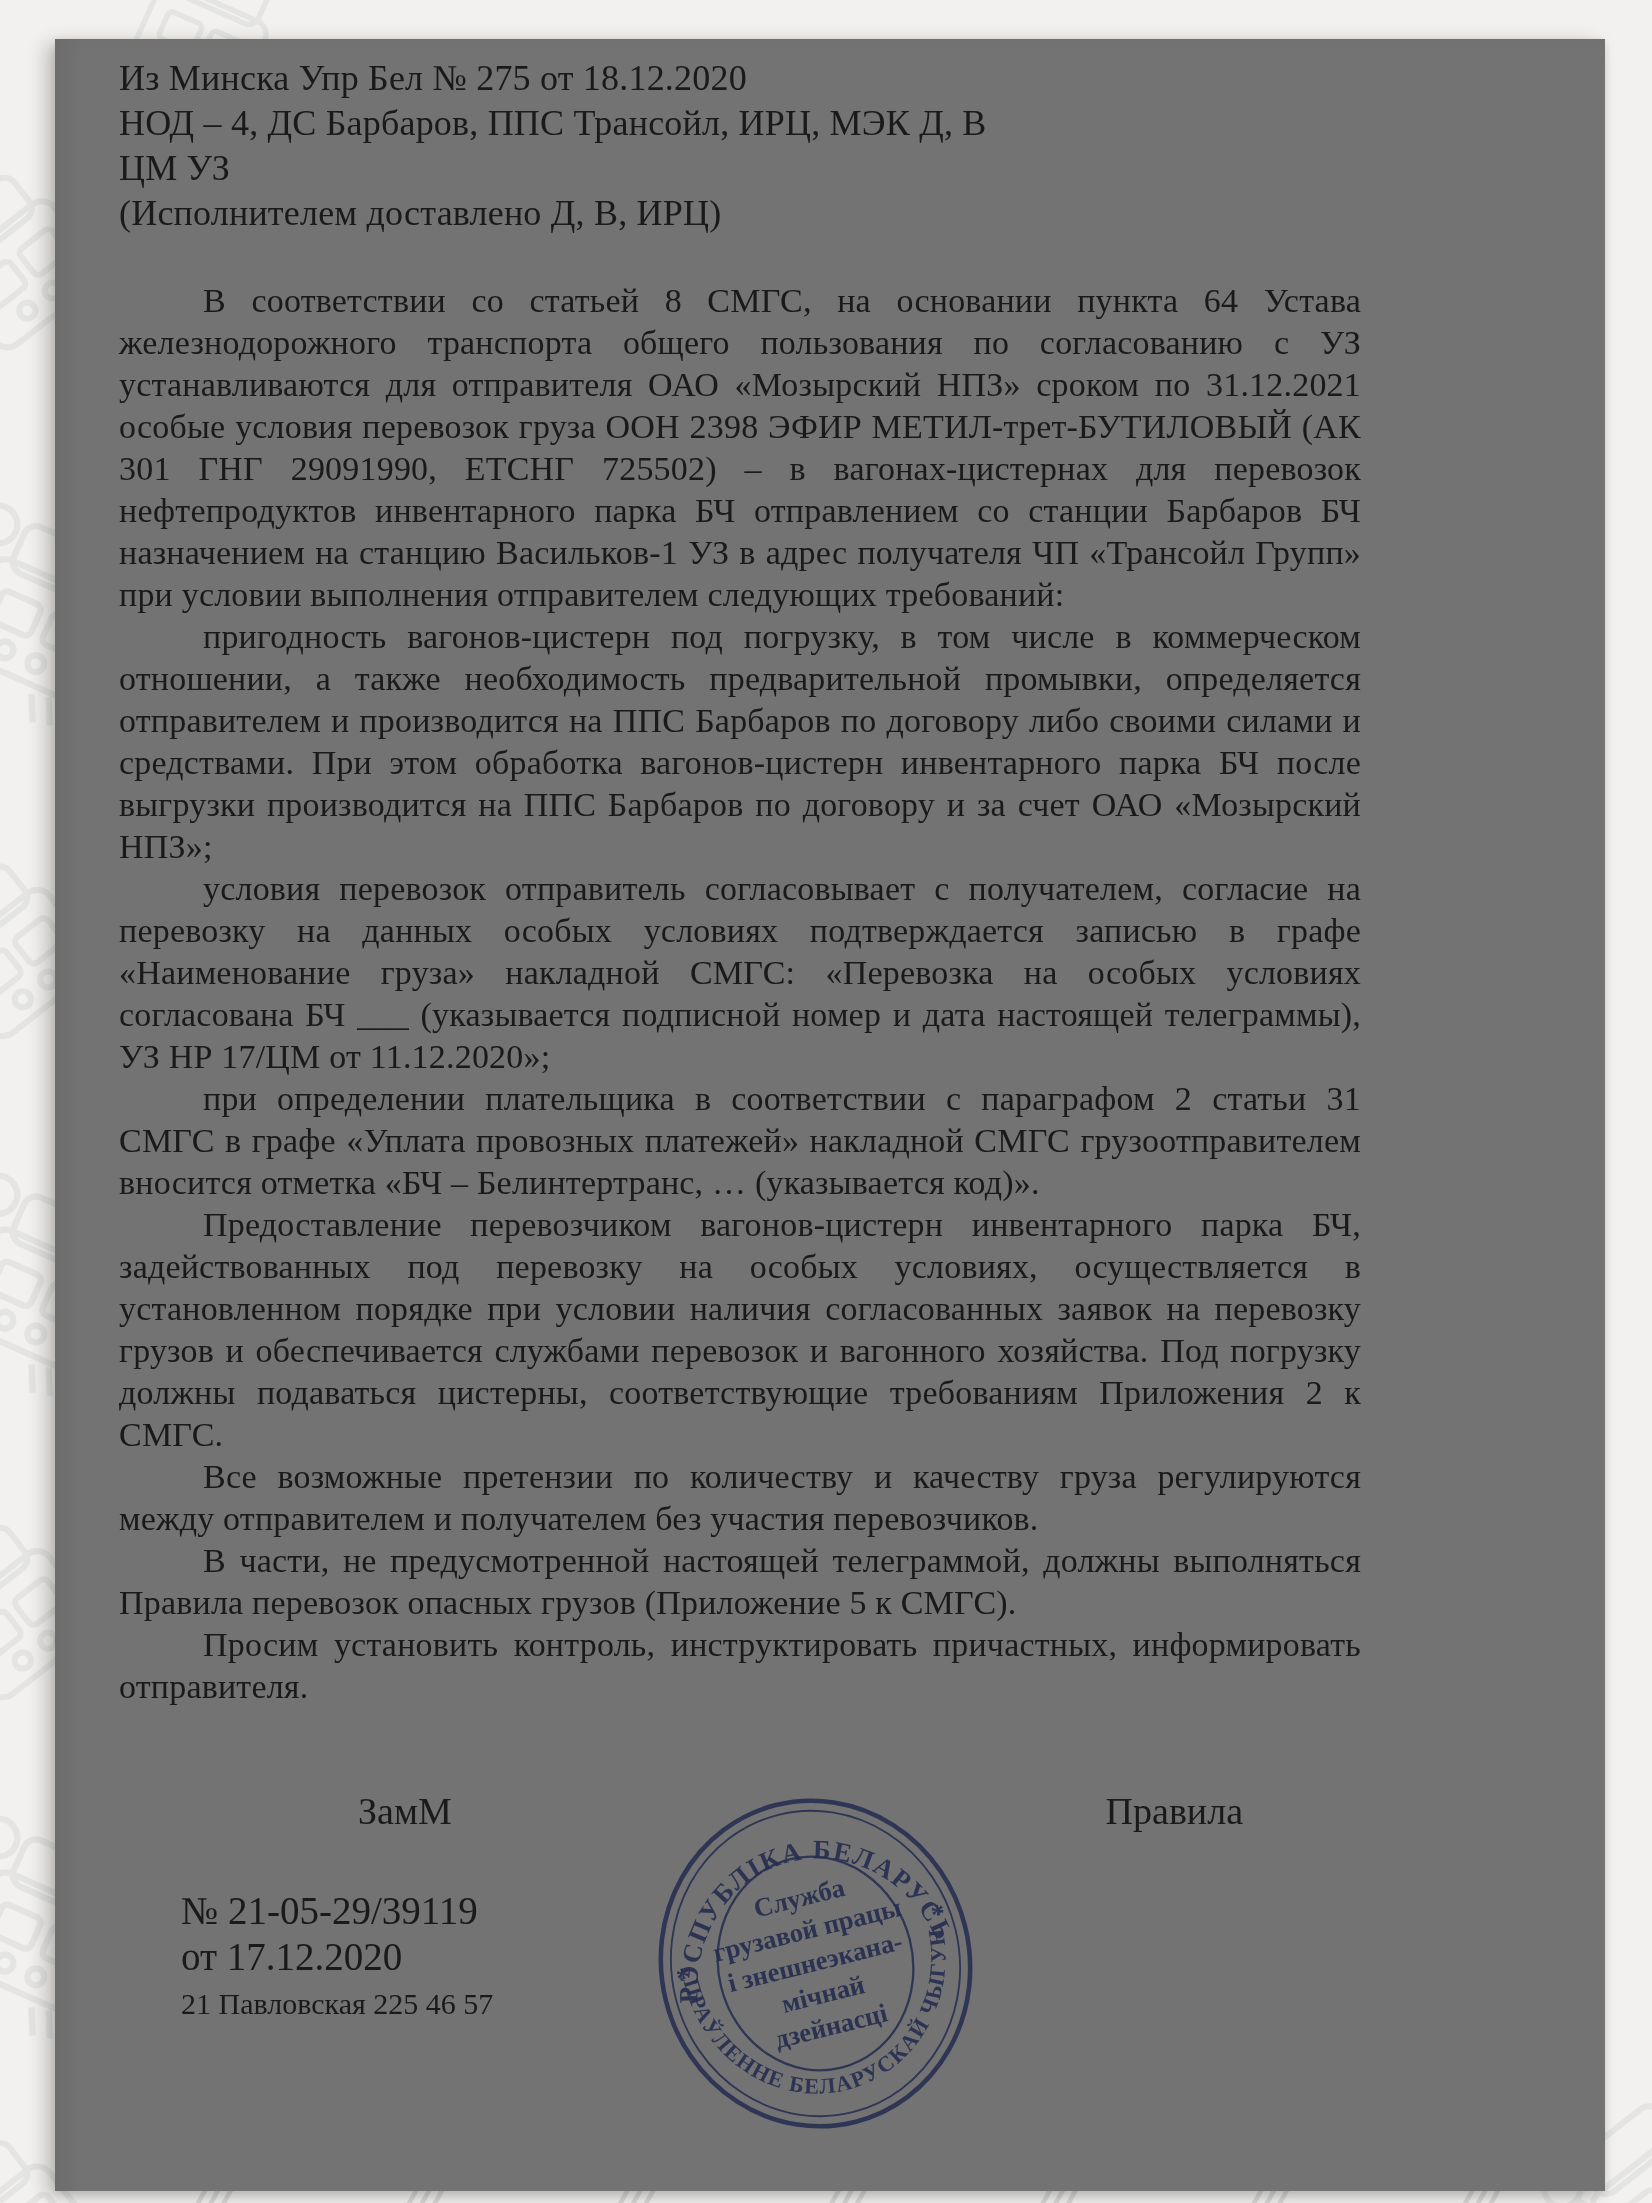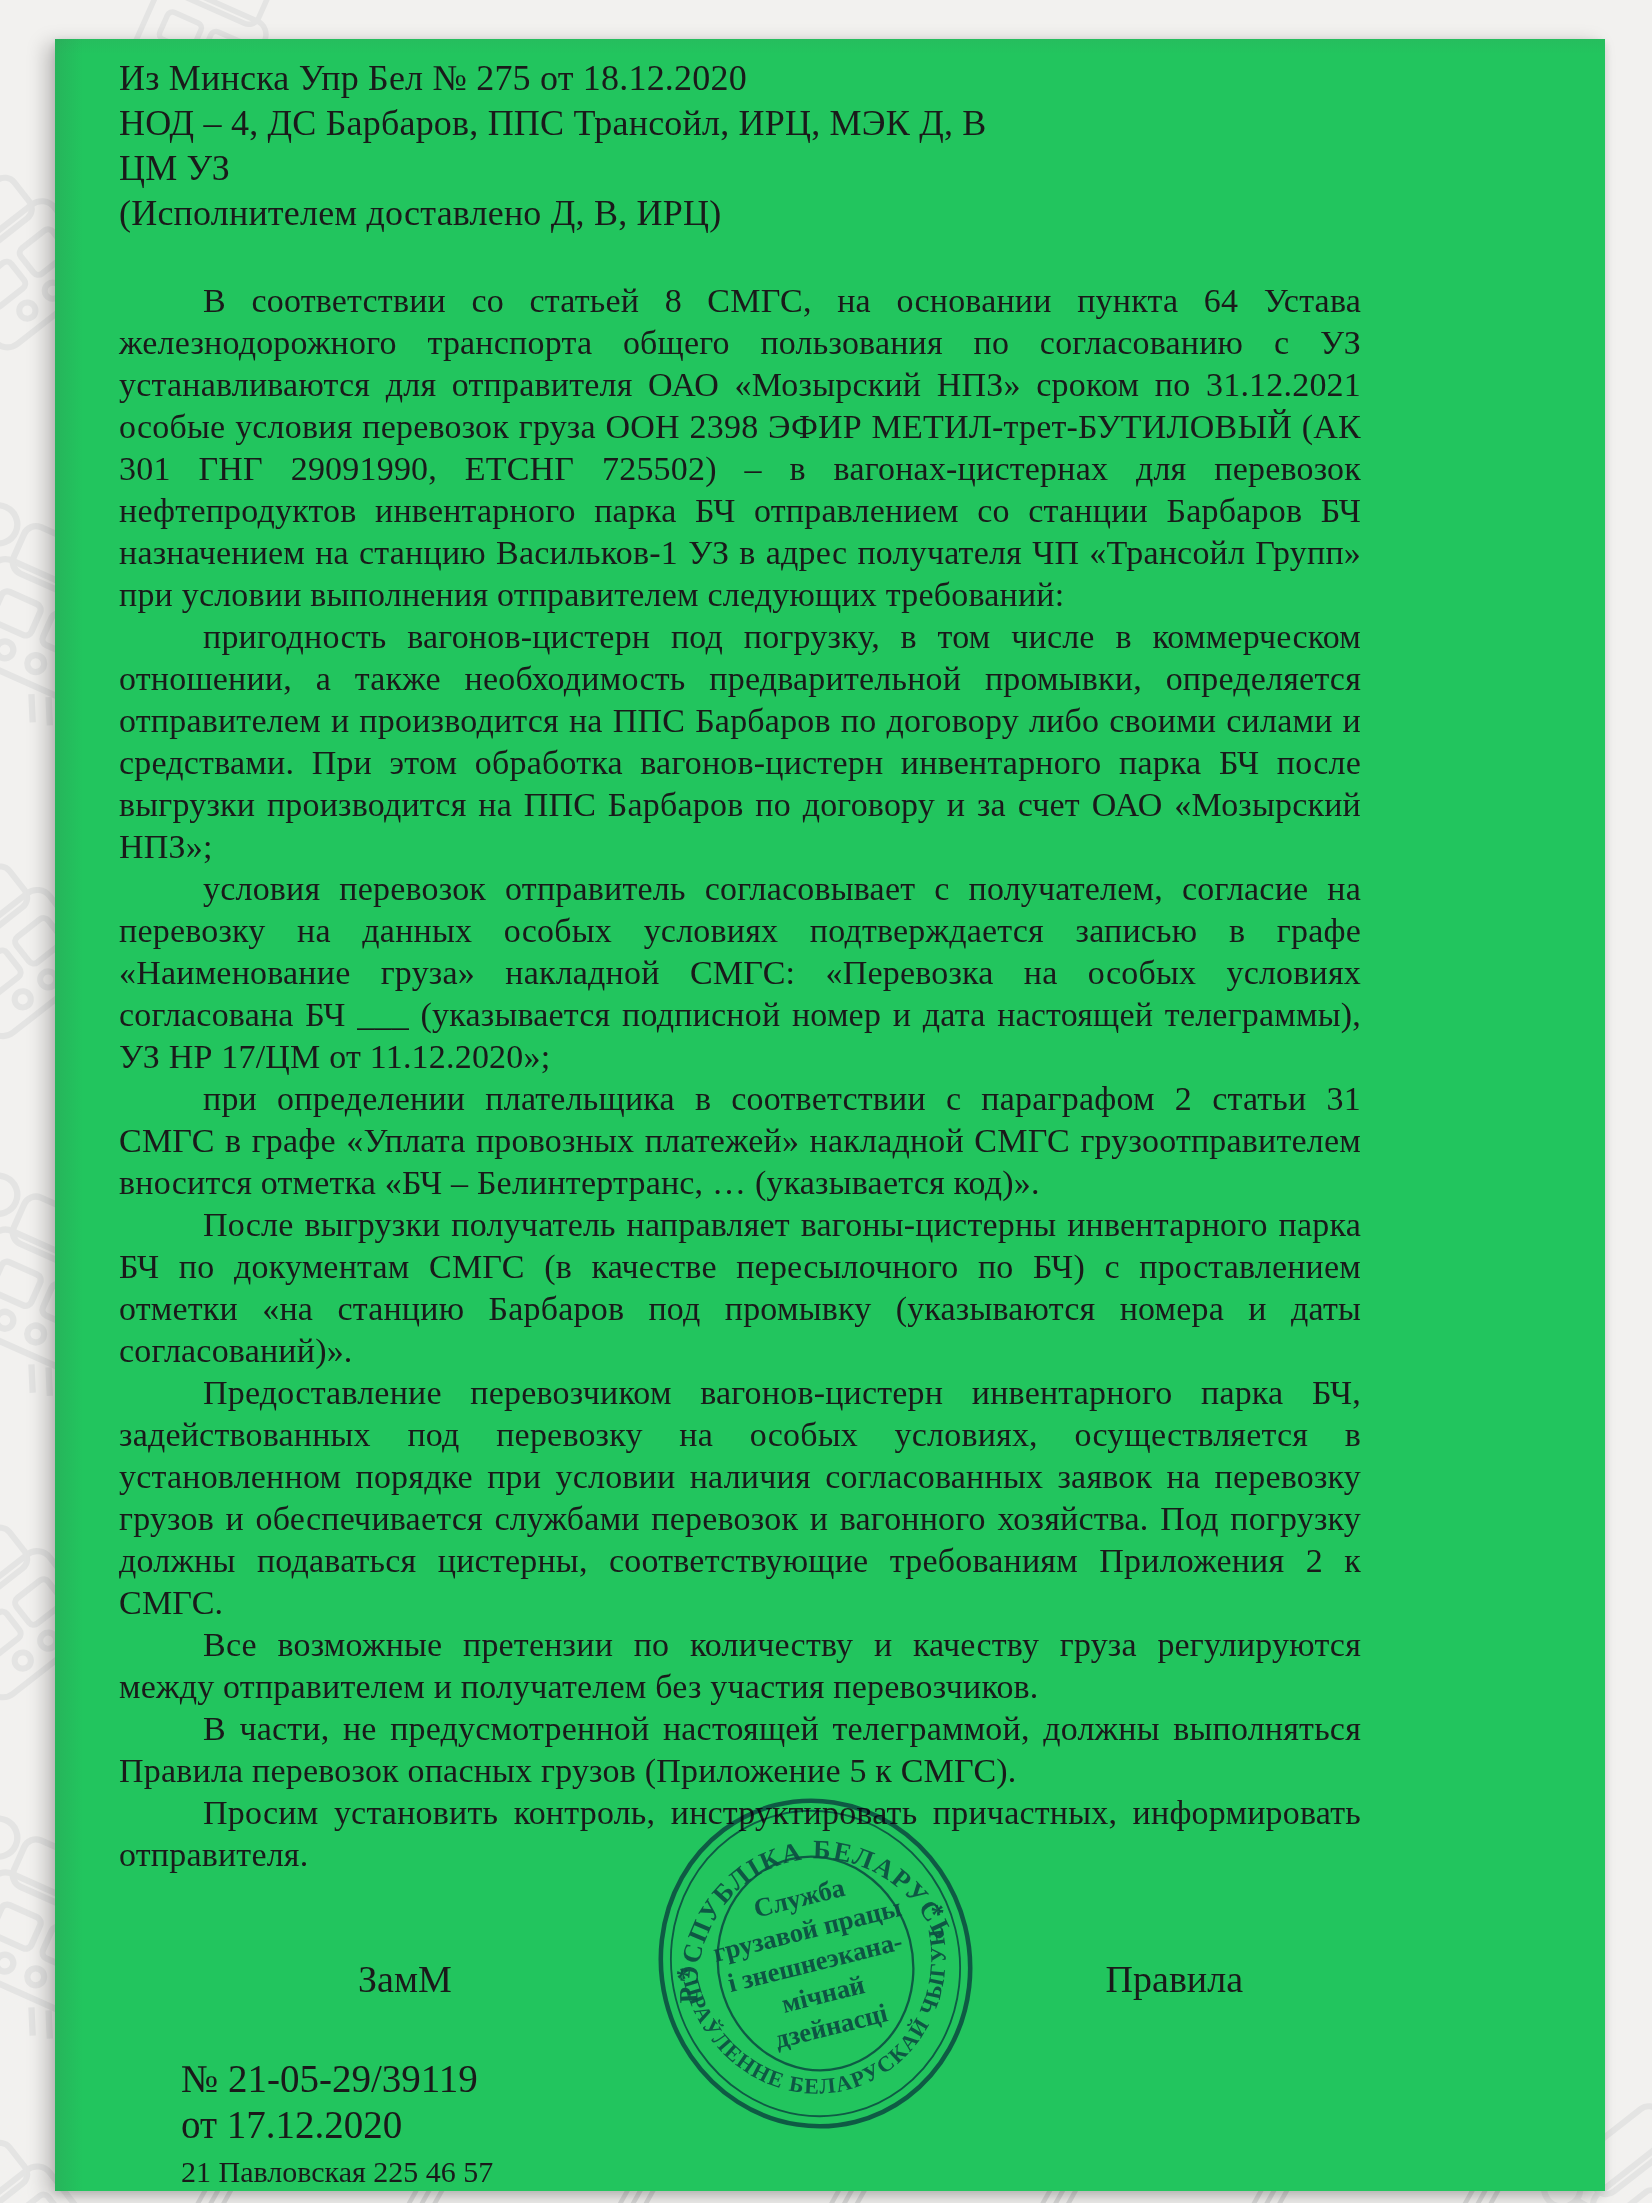--- a/index.html
+++ b/index.html
@@ -11,21 +11,21 @@
   }
   .scene { position: relative; width: 1653px; height: 2204px; }
 
   
   .bg-layer { position: absolute; inset: 0; z-index: 0; }
 
   
   .page {
     position: absolute;
     left: 55px; top: 39px; right: 48px; bottom: 13px;
-    background: #22c55e;
+    background: #737373;
     z-index: 1;
     box-shadow: -9.2px 4.6px 18.4px rgba(0,0,0,0.22), 0 2.8px 9.2px rgba(0,0,0,0.12);
   }
   .page::before {
     content: "";
     position: absolute; left: 0; top: 0; bottom: 0; width: 27.5px;
     background: linear-gradient(to right, rgba(70,70,70,0.13), rgba(70,70,70,0));
     pointer-events: none;
   }
   .page::after {
@@ -140,21 +140,20 @@
       <div class="hdr">Из Минска Упр Бел № 275 от 18.12.2020</div>
       <div class="hdr">НОД – 4, ДС Барбаров, ППС Трансойл, ИРЦ, МЭК Д, В</div>
       <div class="hdr">ЦМ УЗ</div>
       <div class="hdr">(Исполнителем доставлено Д, В, ИРЦ)</div>
 
       <div class="body-text">
         <p>В соответствии со статьей 8 СМГС, на основании пункта 64 Устава железнодорожного транспорта общего пользования по согласованию с УЗ устанавливаются для отправителя ОАО «Мозырский НПЗ» сроком по 31.12.2021 особые условия перевозок груза ООН 2398 ЭФИР МЕТИЛ-трет-БУТИЛОВЫЙ (АК 301 ГНГ 29091990, ЕТСНГ 725502) – в вагонах-цистернах для перевозок нефтепродуктов инвентарного парка БЧ отправлением со станции Барбаров БЧ назначением на станцию Васильков-1 УЗ в адрес получателя ЧП «Трансойл Групп» при условии выполнения отправителем следующих требований:</p>
         <p>пригодность вагонов-цистерн под погрузку, в том числе в коммерческом отношении, а также необходимость предварительной промывки, определяется отправителем и производится на ППС Барбаров по договору либо своими силами и средствами. При этом обработка вагонов-цистерн инвентарного парка БЧ после выгрузки производится на ППС Барбаров по договору и за счет ОАО «Мозырский НПЗ»;</p>
         <p>условия перевозок отправитель согласовывает с получателем, согласие на перевозку на данных особых условиях подтверждается записью в графе «Наименование груза» накладной СМГС: «Перевозка на особых условиях согласована БЧ ___ (указывается подписной номер и дата настоящей телеграммы), УЗ НР 17/ЦМ от 11.12.2020»;</p>
         <p>при определении плательщика в соответствии с параграфом 2 статьи 31 СМГС в графе «Уплата провозных платежей» накладной СМГС грузоотправителем вносится отметка «БЧ – Белинтертранс, … (указывается код)».</p>
-        <p>После выгрузки получатель направляет вагоны-цистерны инвентарного парка БЧ по документам СМГС (в качестве пересылочного по БЧ) с проставлением отметки «на станцию Барбаров под промывку (указываются номера и даты согласований)».</p>
         <p>Предоставление перевозчиком вагонов-цистерн инвентарного парка БЧ, задействованных под перевозку на особых условиях, осуществляется в установленном порядке при условии наличия согласованных заявок на перевозку грузов и обеспечивается службами перевозок и вагонного хозяйства.  Под погрузку должны подаваться цистерны, соответствующие требованиям Приложения 2 к СМГС.</p>
         <p>Все возможные претензии по количеству и качеству груза регулируются между отправителем и получателем без участия перевозчиков.</p>
         <p>В части, не предусмотренной настоящей телеграммой, должны выполняться Правила перевозок опасных грузов (Приложение 5 к СМГС).</p>
         <p>Просим установить контроль, инструктировать причастных, информировать отправителя.</p>
       </div>
 
       <div class="sig-row">
         <span class="sig-pos">ЗамМ</span>
         <span class="sig-name">Правила</span>
       </div>

